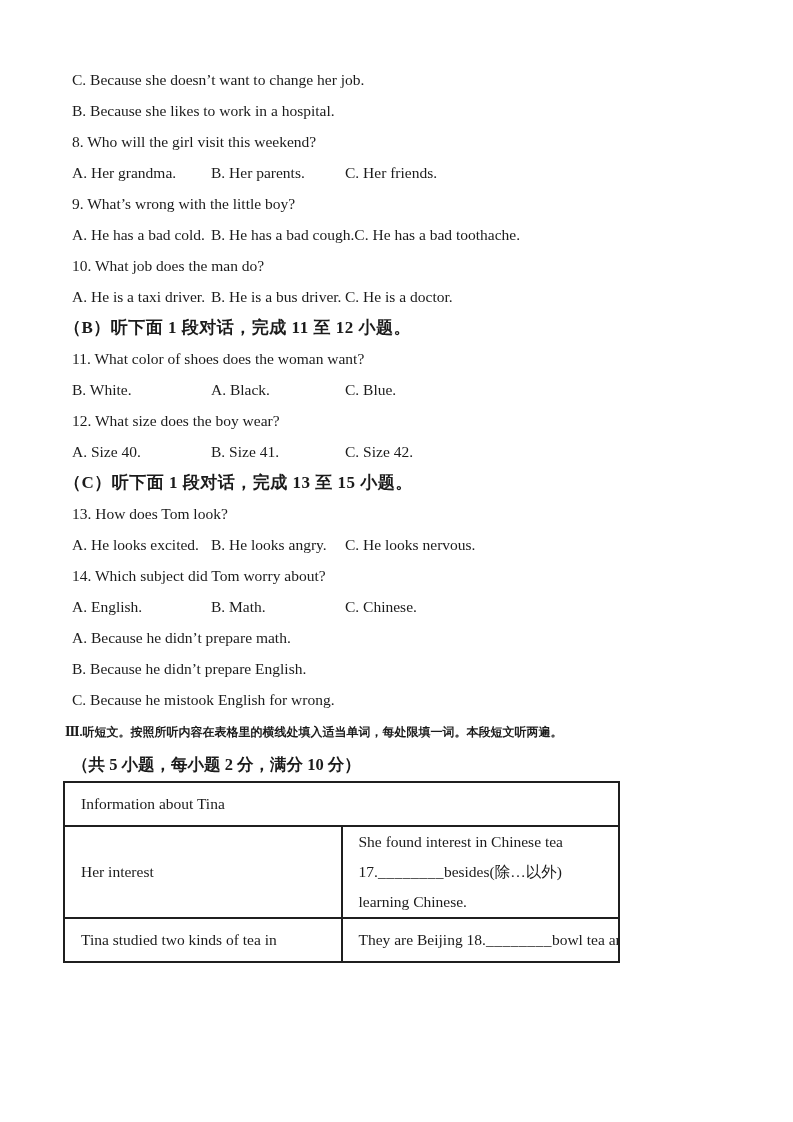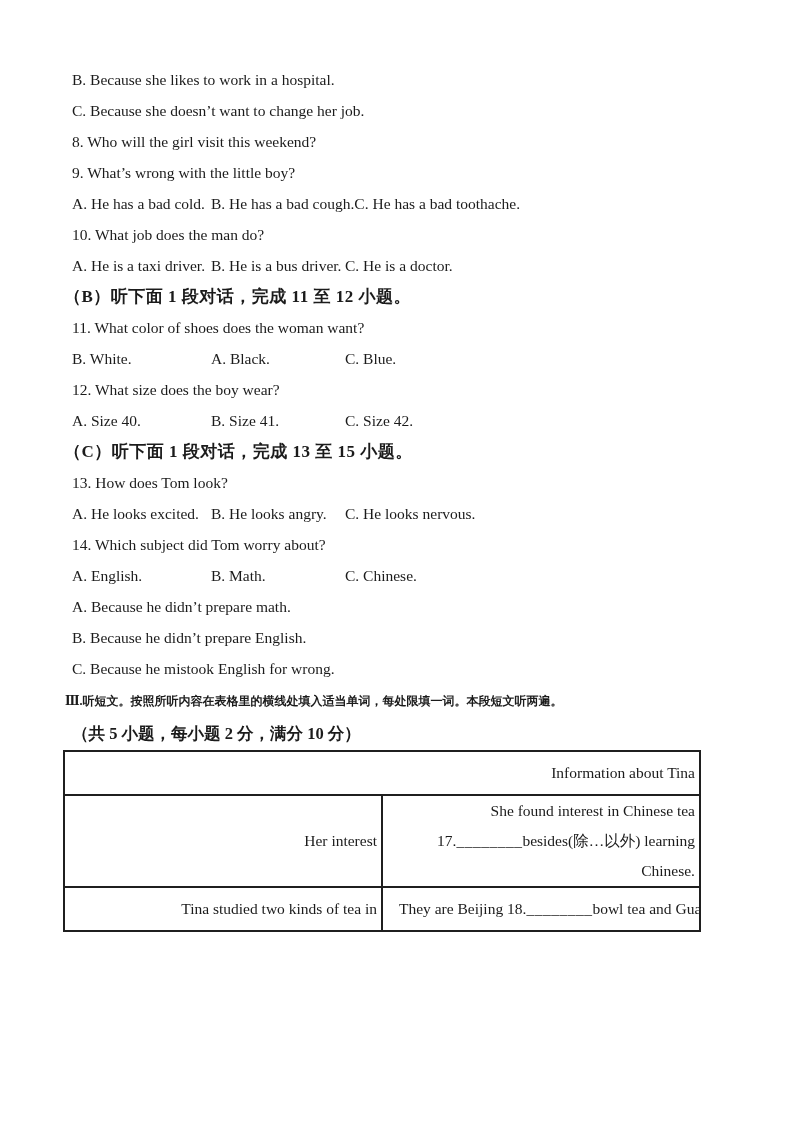--- a/index.html
+++ b/index.html
@@ -45,22 +45,21 @@
   .p3-sub{
     font-weight:bold;
     font-size:16.5px;
     height:32px;line-height:32px;
     white-space:nowrap;
   }
   table.info{
     border-collapse:collapse;
     margin-left:-9px;
     table-layout:fixed;
-    width:638px;
-    text-align:right;
+    width:557px;
   }
   table.info td{
     border:2px solid #1f1f1f;
     padding:0 4px 0 16px;
     vertical-align:middle;
     font-size:15.5px;
   }
   td.c1{width:200px;}
   td.c2{width:357px;}
   tr.r-title{height:44px;}
@@ -69,24 +68,29 @@
   tr.r3{height:44px;border-radius:14px;}
   .cell-wrap{line-height:30px;}
   .nowrap-cell{white-space:nowrap;overflow:hidden;}
   .blank{letter-spacing:0.5px;}
 </style>
 </head>
 <body>
 
 <div class="page">
 
+  <div class="line">C. Because she doesn’t want to change her job.</div>
   <div class="line">B. Because she likes to work in a hospital.</div>
-  <div class="line">C. Because she doesn’t want to change her job.</div>
 
   <div class="line">8. Who will the girl visit this weekend?</div>
+  <div class="line opt-row">
+    <span class="opt">A. Her grandma.</span>
+    <span class="opt">B. Her parents.</span>
+    <span class="opt">C. Her friends.</span>
+  </div>
 
   <div class="line">9. What’s wrong with the little boy?</div>
   <div class="line opt-row">
     <span class="opt">A. He has a bad cold.</span>
     <span class="opt">B. He has a bad cough.</span>
     <span class="opt">C. He has a bad toothache.</span>
   </div>
 
   <div class="line">10. What job does the man do?</div>
   <div class="line opt-row">

